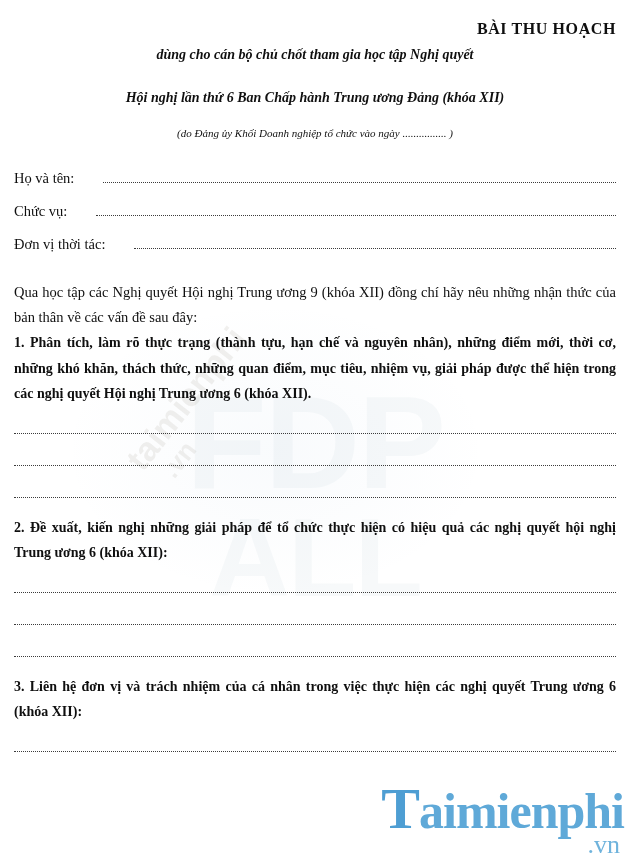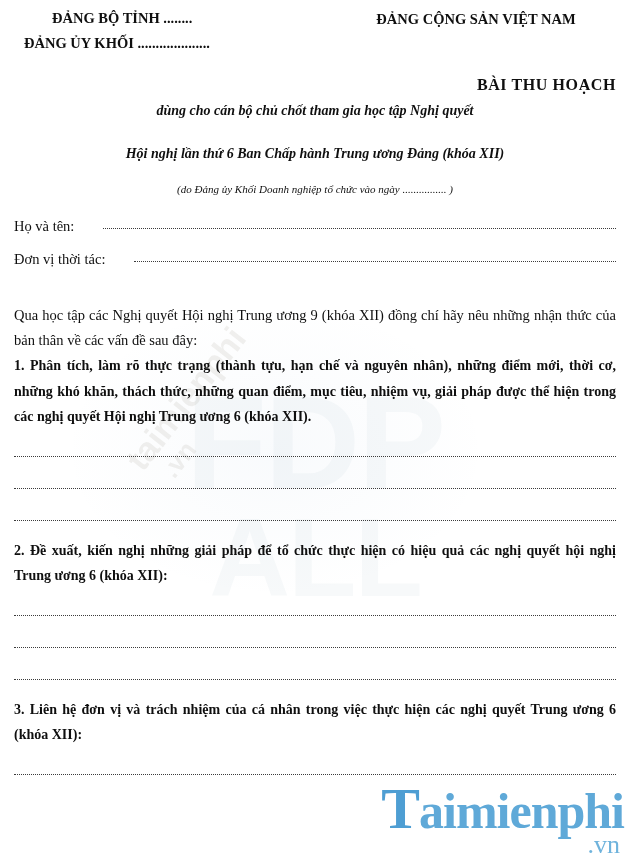--- a/index.html
+++ b/index.html
@@ -161,21 +161,21 @@
     font-weight: 400;
     font-size: 11px;
     line-height: 20px;
     margin-top: 15px;
   }
 
   
   .fields { margin-top: 19px; }
   .field-row {
     display: flex;
-    align-items: flex-start;
+    align-items: center;
     height: 33px;
     gap: 24px;
   }
   .field-label {
     font-size: 14.5px;
     white-space: nowrap;
     flex: 0 0 auto;
   }
   .field-dots {
     flex: 1 1 auto;
@@ -232,43 +232,38 @@
     <span class="l2">ALL</span>
   </div>
   <div class="wm-diag">
     <span>taimienphi</span>
     <span class="d2">.vn</span>
   </div>
 </div>
 
 <div class="page">
 
-  <div class="doc-header">
-    <div class="hdr-left">
-      <div class="hdr-line hl-1">ĐẢNG BỘ TỈNH ........</div>
-      <div class="hdr-line hl-2">ĐẢNG ỦY KHỐI ....................</div>
-    </div>
-    <div class="hdr-right">
-      <div class="hdr-line">ĐẢNG CỘNG SẢN VIỆT NAM</div>
-    </div>
-  </div>
 
   <div class="title-block">
     <div class="doc-title">BÀI THU HOẠCH</div>
     <div class="sub-1">dùng cho cán bộ chủ chốt tham gia học tập Nghị quyết</div>
     <div class="sub-2">Hội nghị lần thứ 6 Ban Chấp hành Trung ương Đảng (khóa  XII)</div>
     <div class="sub-3">(do Đảng ủy Khối Doanh nghiệp tổ chức vào ngày ................ )</div>
   </div>
 
   <div class="fields">
     <div class="field-row">
       <span class="field-label">Họ và tên:</span>
       <span class="field-dots"></span>
     </div>
     <div class="field-row">
+      <span class="field-label">Chức vụ:</span>
+      <span class="field-dots"></span>
+    </div>
+    <div class="field-row">
       <span class="field-label">Đơn vị thời tác:</span>
       <span class="field-dots"></span>
     </div>
   </div>
 
   <div class="para intro">Qua học tập các Nghị quyết Hội nghị Trung ương 9 (khóa XII) đồng chí hãy nêu những nhận thức của bản thân về các vấn đề sau đây:</div>
 
   <div class="section-head">1. Phân tích, làm rõ thực trạng (thành tựu, hạn chế và nguyên nhân), những điểm mới, thời cơ, những khó khăn, thách thức, những quan điểm, mục tiêu, nhiệm vụ, giải pháp được thể hiện trong các nghị quyết Hội nghị Trung ương 6 (khóa XII).</div>
   <div class="blank-lines">
     <div class="blank-line"></div>

